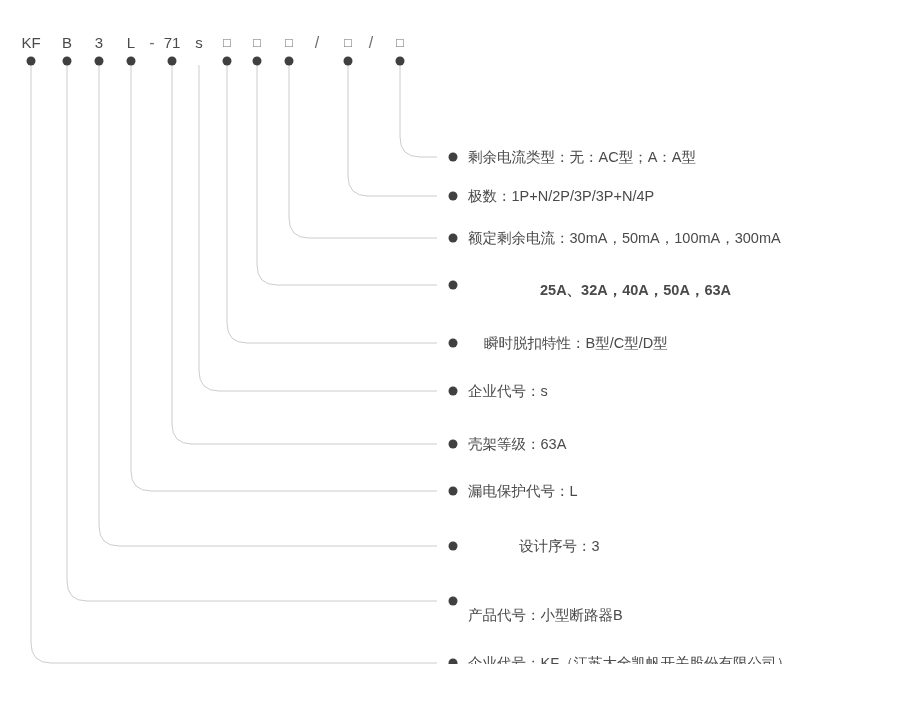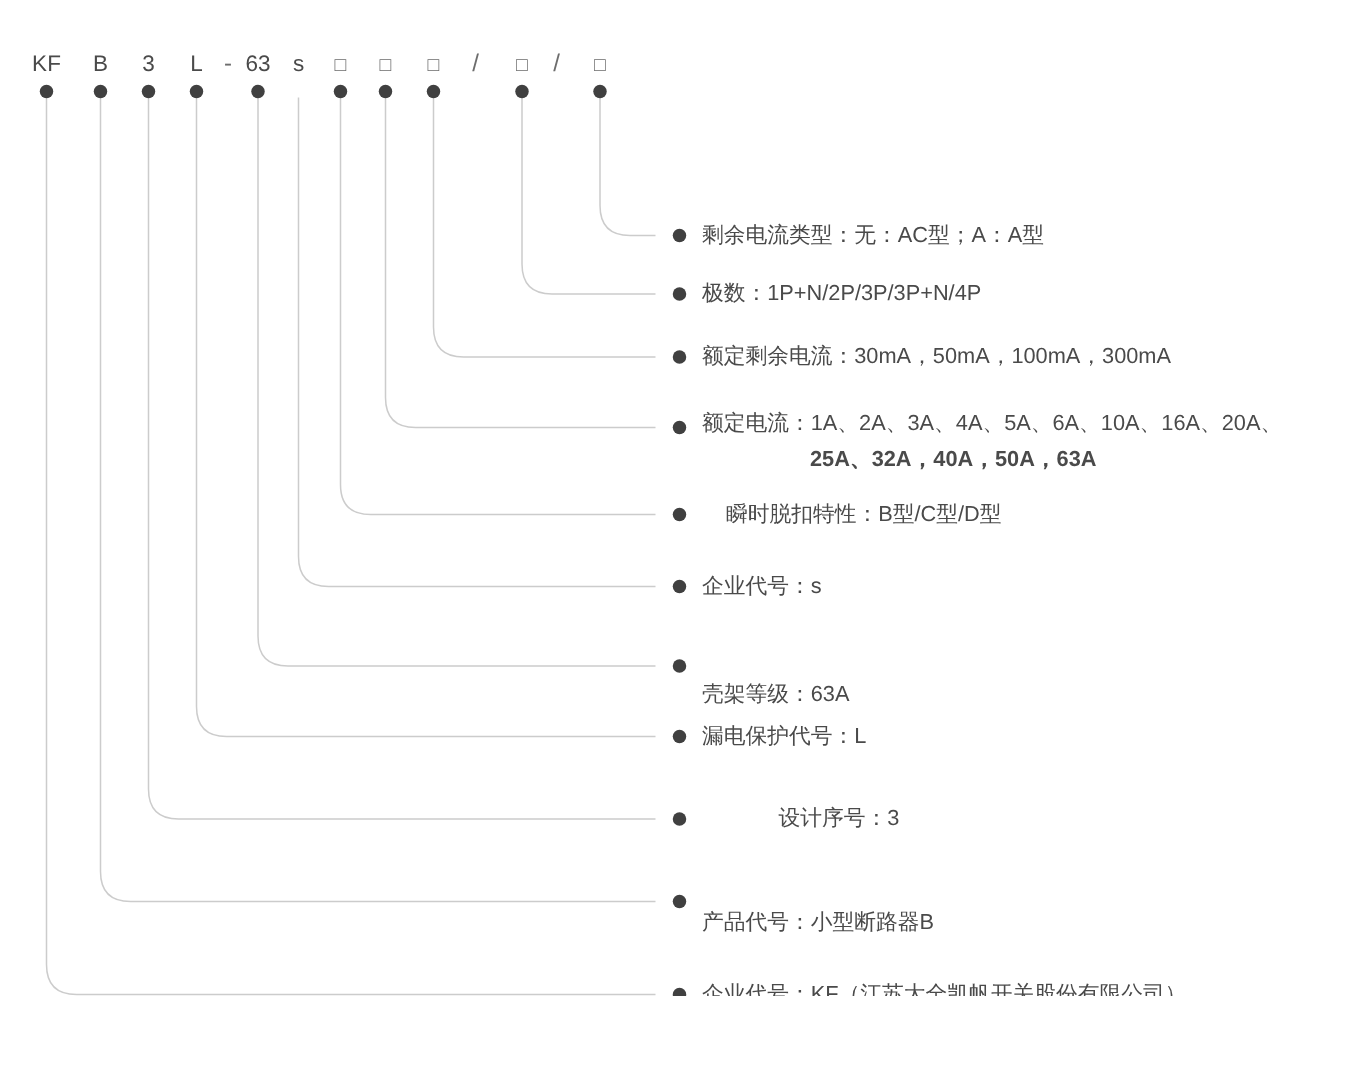--- a/index.html
+++ b/index.html
@@ -91,21 +91,21 @@
       <path d="M 67 65 L 67 581 Q 67 601 87 601 L 437 601" fill="none" stroke="#cccccc" stroke-width="1"></path>
       <path d="M 31 65 L 31 643 Q 31 663 51 663 L 437 663" fill="none" stroke="#cccccc" stroke-width="1"></path>
     </svg>
 
   <div id="code-layer">
       <div class="code-token" style="left: 31px; top: 34px;">KF</div>
       <div class="code-token" style="left: 67px; top: 34px;">B</div>
       <div class="code-token" style="left: 99px; top: 34px;">3</div>
       <div class="code-token" style="left: 131px; top: 34px;">L</div>
       <div class="code-token sep" style="left: 152px; top: 34px;">-</div>
-      <div class="code-token" style="left: 172px; top: 34px;">63</div>
+      <div class="code-token" style="left: 172px; top: 34px;">71</div>
       <div class="code-token" style="left: 199px; top: 34px;">s</div>
       <div class="code-token sq" style="left: 227px; top: 34px;">□</div>
       <div class="code-token sq" style="left: 257px; top: 34px;">□</div>
       <div class="code-token sq" style="left: 289px; top: 34px;">□</div>
       <div class="code-token sep" style="left: 317px; top: 34px;">/</div>
       <div class="code-token sq" style="left: 348px; top: 34px;">□</div>
       <div class="code-token sep" style="left: 371px; top: 34px;">/</div>
       <div class="code-token sq" style="left: 400px; top: 34px;">□</div>
     </div>
   <div id="dots-layer">
@@ -121,27 +121,27 @@
       <div class="node-dot" style="left: 400px; top: 61px;"></div>
     </div>
   <div id="labels-layer">
       <div class="label-dot" style="left: 453px; top: 157px;"></div>
       <div class="label-row" style="left: 468px; top: 157px;"><span>剩余电流类型：无：AC型；A：A型</span></div>
       <div class="label-dot" style="left: 453px; top: 196px;"></div>
       <div class="label-row" style="left: 468px; top: 196px;"><span>极数：1P+N/2P/3P/3P+N/4P</span></div>
       <div class="label-dot" style="left: 453px; top: 238px;"></div>
       <div class="label-row" style="left: 468px; top: 238px;"><span>额定剩余电流：30mA，50mA，100mA，300mA</span></div>
       <div class="label-dot" style="left: 453px; top: 285px;"></div>
-      <div class="label-row" style="left: 468px; top: 285px; transform: translateY(-30%);"><span>额定电流：1A、2A、3A、4A、5A、6A、10A、16A、20A、</span><span class="line2">25A、32A，40A，50A，63A</span></div>
+      <div class="label-row" style="left: 468px; top: 285px; transform: translateY(-30%);"><span class="line2">25A、32A，40A，50A，63A</span></div>
       <div class="label-dot" style="left: 453px; top: 343px;"></div>
       <div class="label-row" style="left: 468px; top: 343px; padding-left: 16px;"><span>瞬时脱扣特性：B型/C型/D型</span></div>
       <div class="label-dot" style="left: 453px; top: 391px;"></div>
       <div class="label-row" style="left: 468px; top: 391px;"><span>企业代号：s</span></div>
       <div class="label-dot" style="left: 453px; top: 444px;"></div>
-      <div class="label-row" style="left: 468px; top: 444px; margin-top: 19px;"><span>壳架等级：63A</span></div>
+      <div class="label-row" style="left: 468px; top: 444px;"><span>壳架等级：63A</span></div>
       <div class="label-dot" style="left: 453px; top: 491px;"></div>
       <div class="label-row" style="left: 468px; top: 491px;"><span>漏电保护代号：L</span></div>
       <div class="label-dot" style="left: 453px; top: 546px;"></div>
       <div class="label-row" style="left: 476px; top: 546px; margin-left: 43px;"><span>设计序号：3</span></div>
       <div class="label-dot" style="left: 453px; top: 601px;"></div>
       <div class="label-row" style="left: 468px; top: 601px; margin-top: 14px;"><span>产品代号：小型断路器B</span></div>
       <div class="label-dot" style="left: 453px; top: 663px;"></div>
       <div class="label-row" style="left: 468px; top: 663px;"><span>企业代号：KF（江苏大全凯帆开关股份有限公司）</span></div>
     </div>
 

